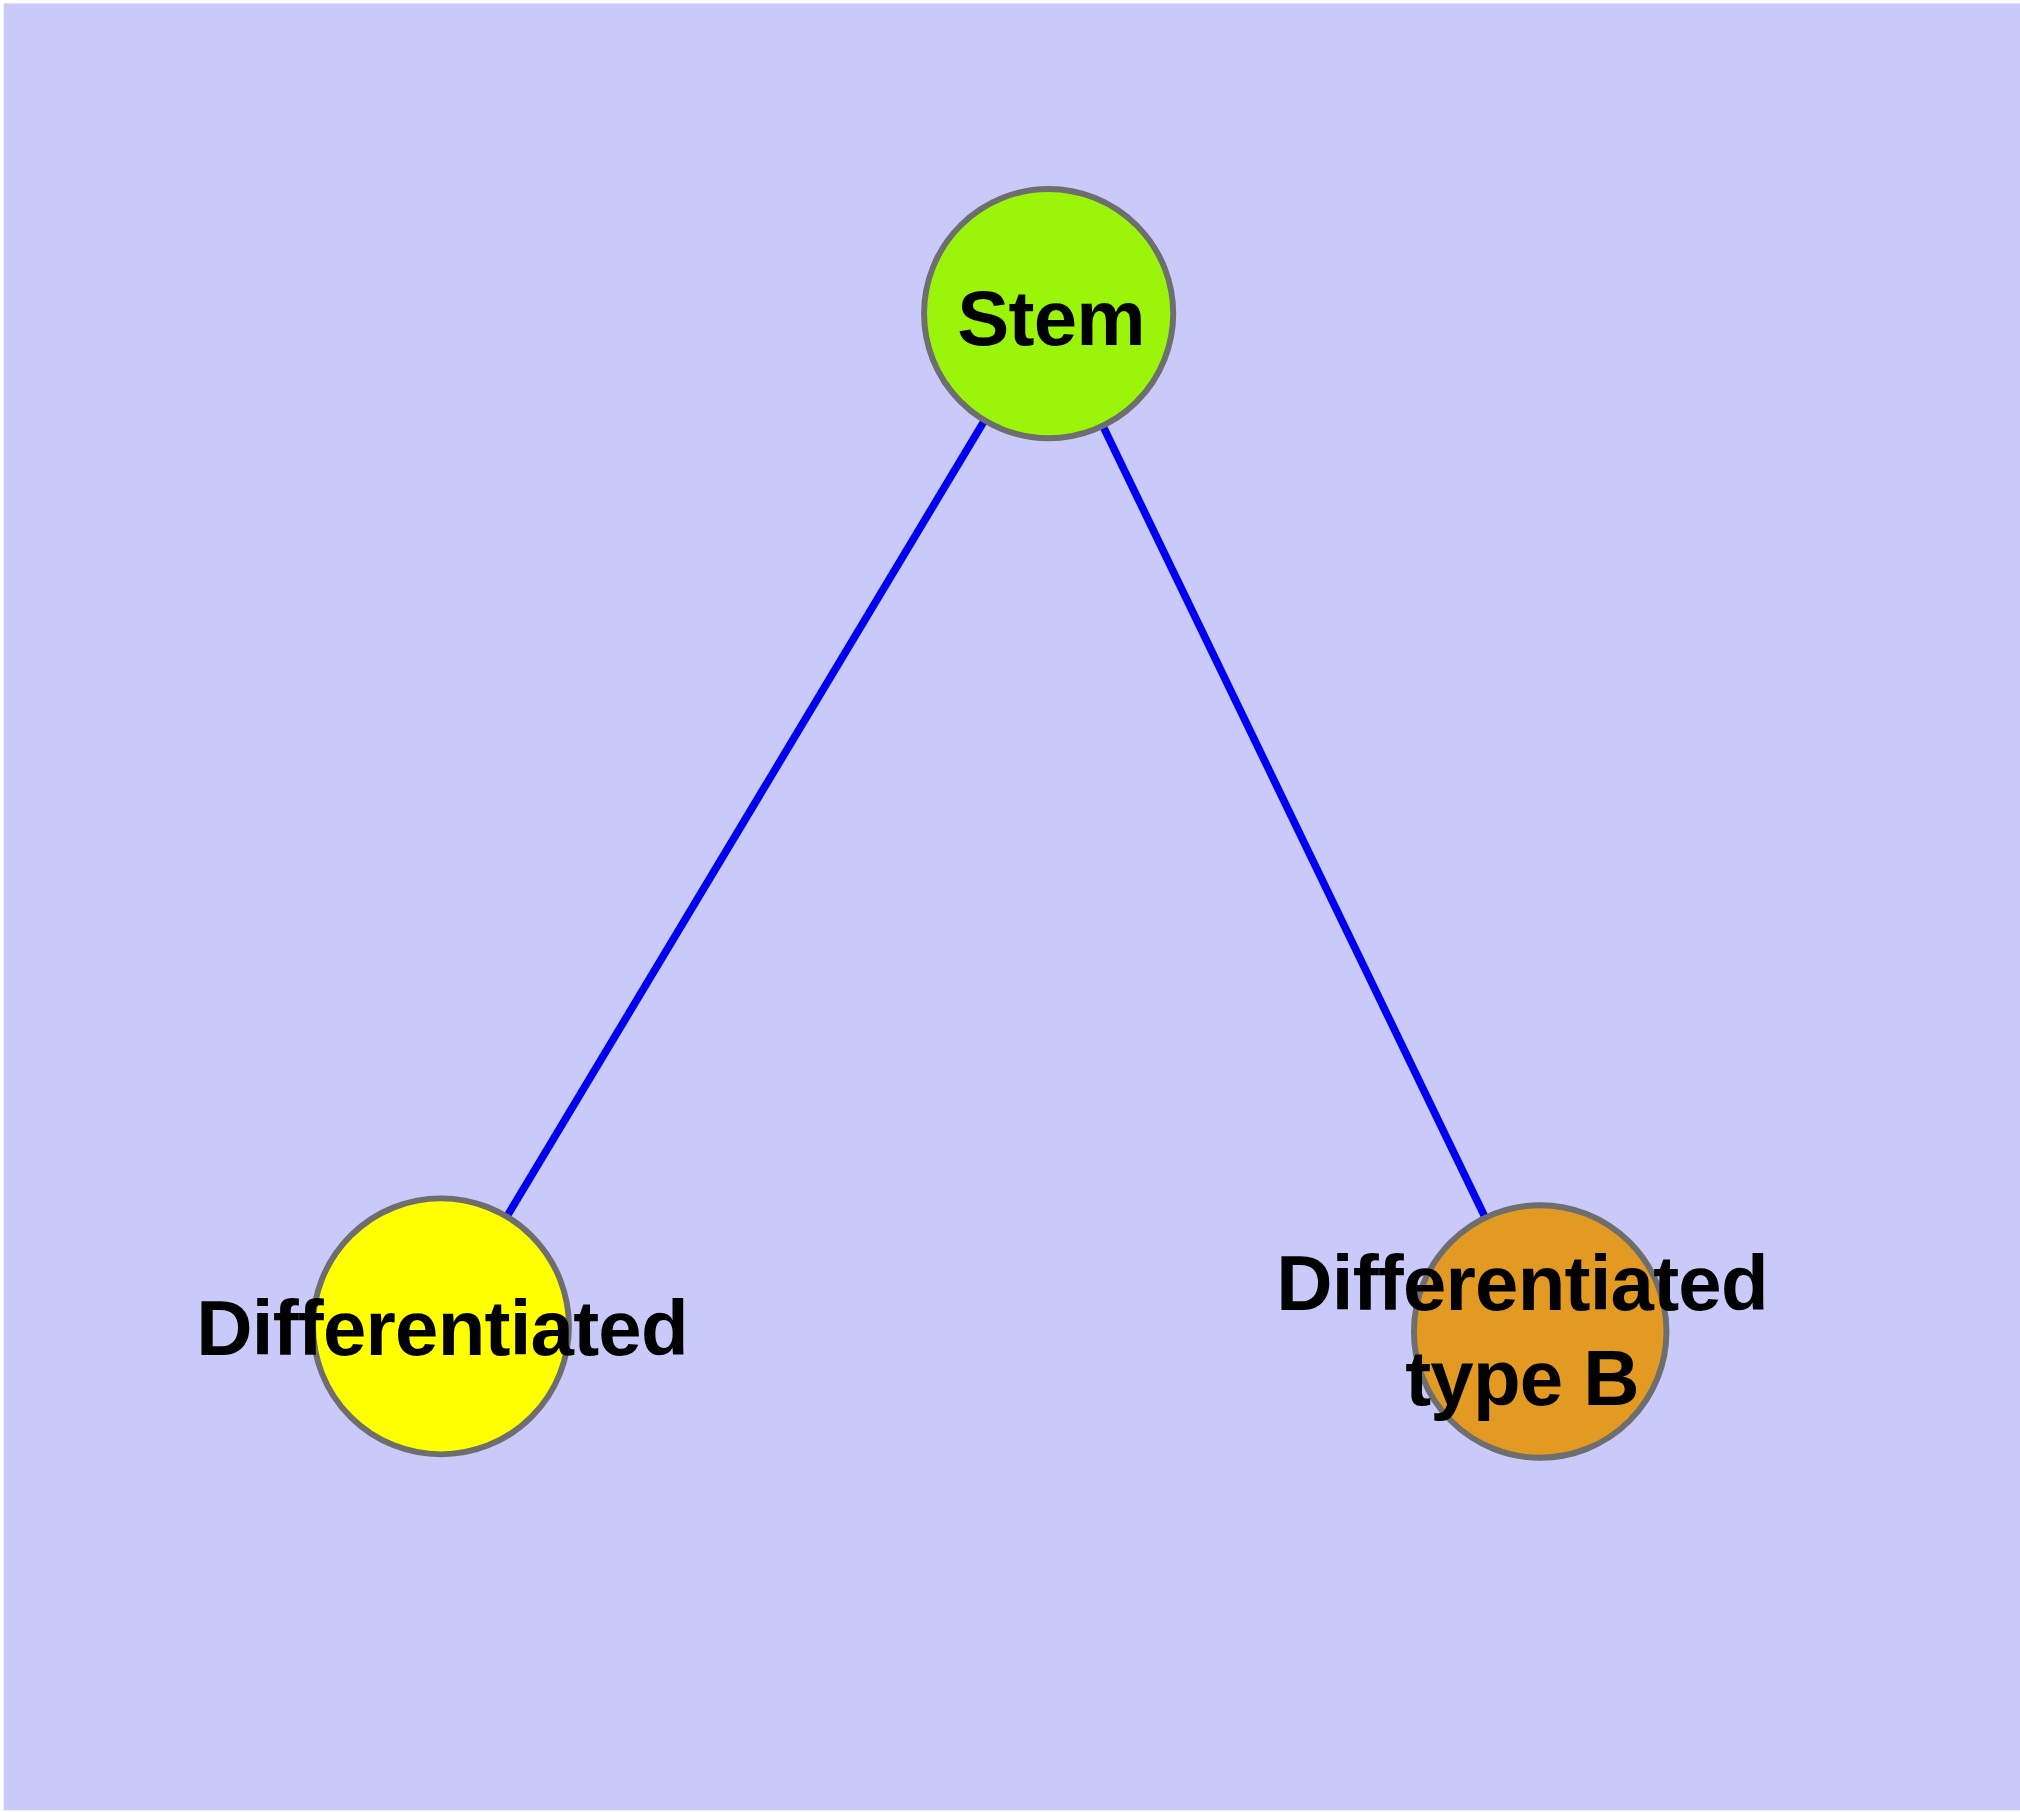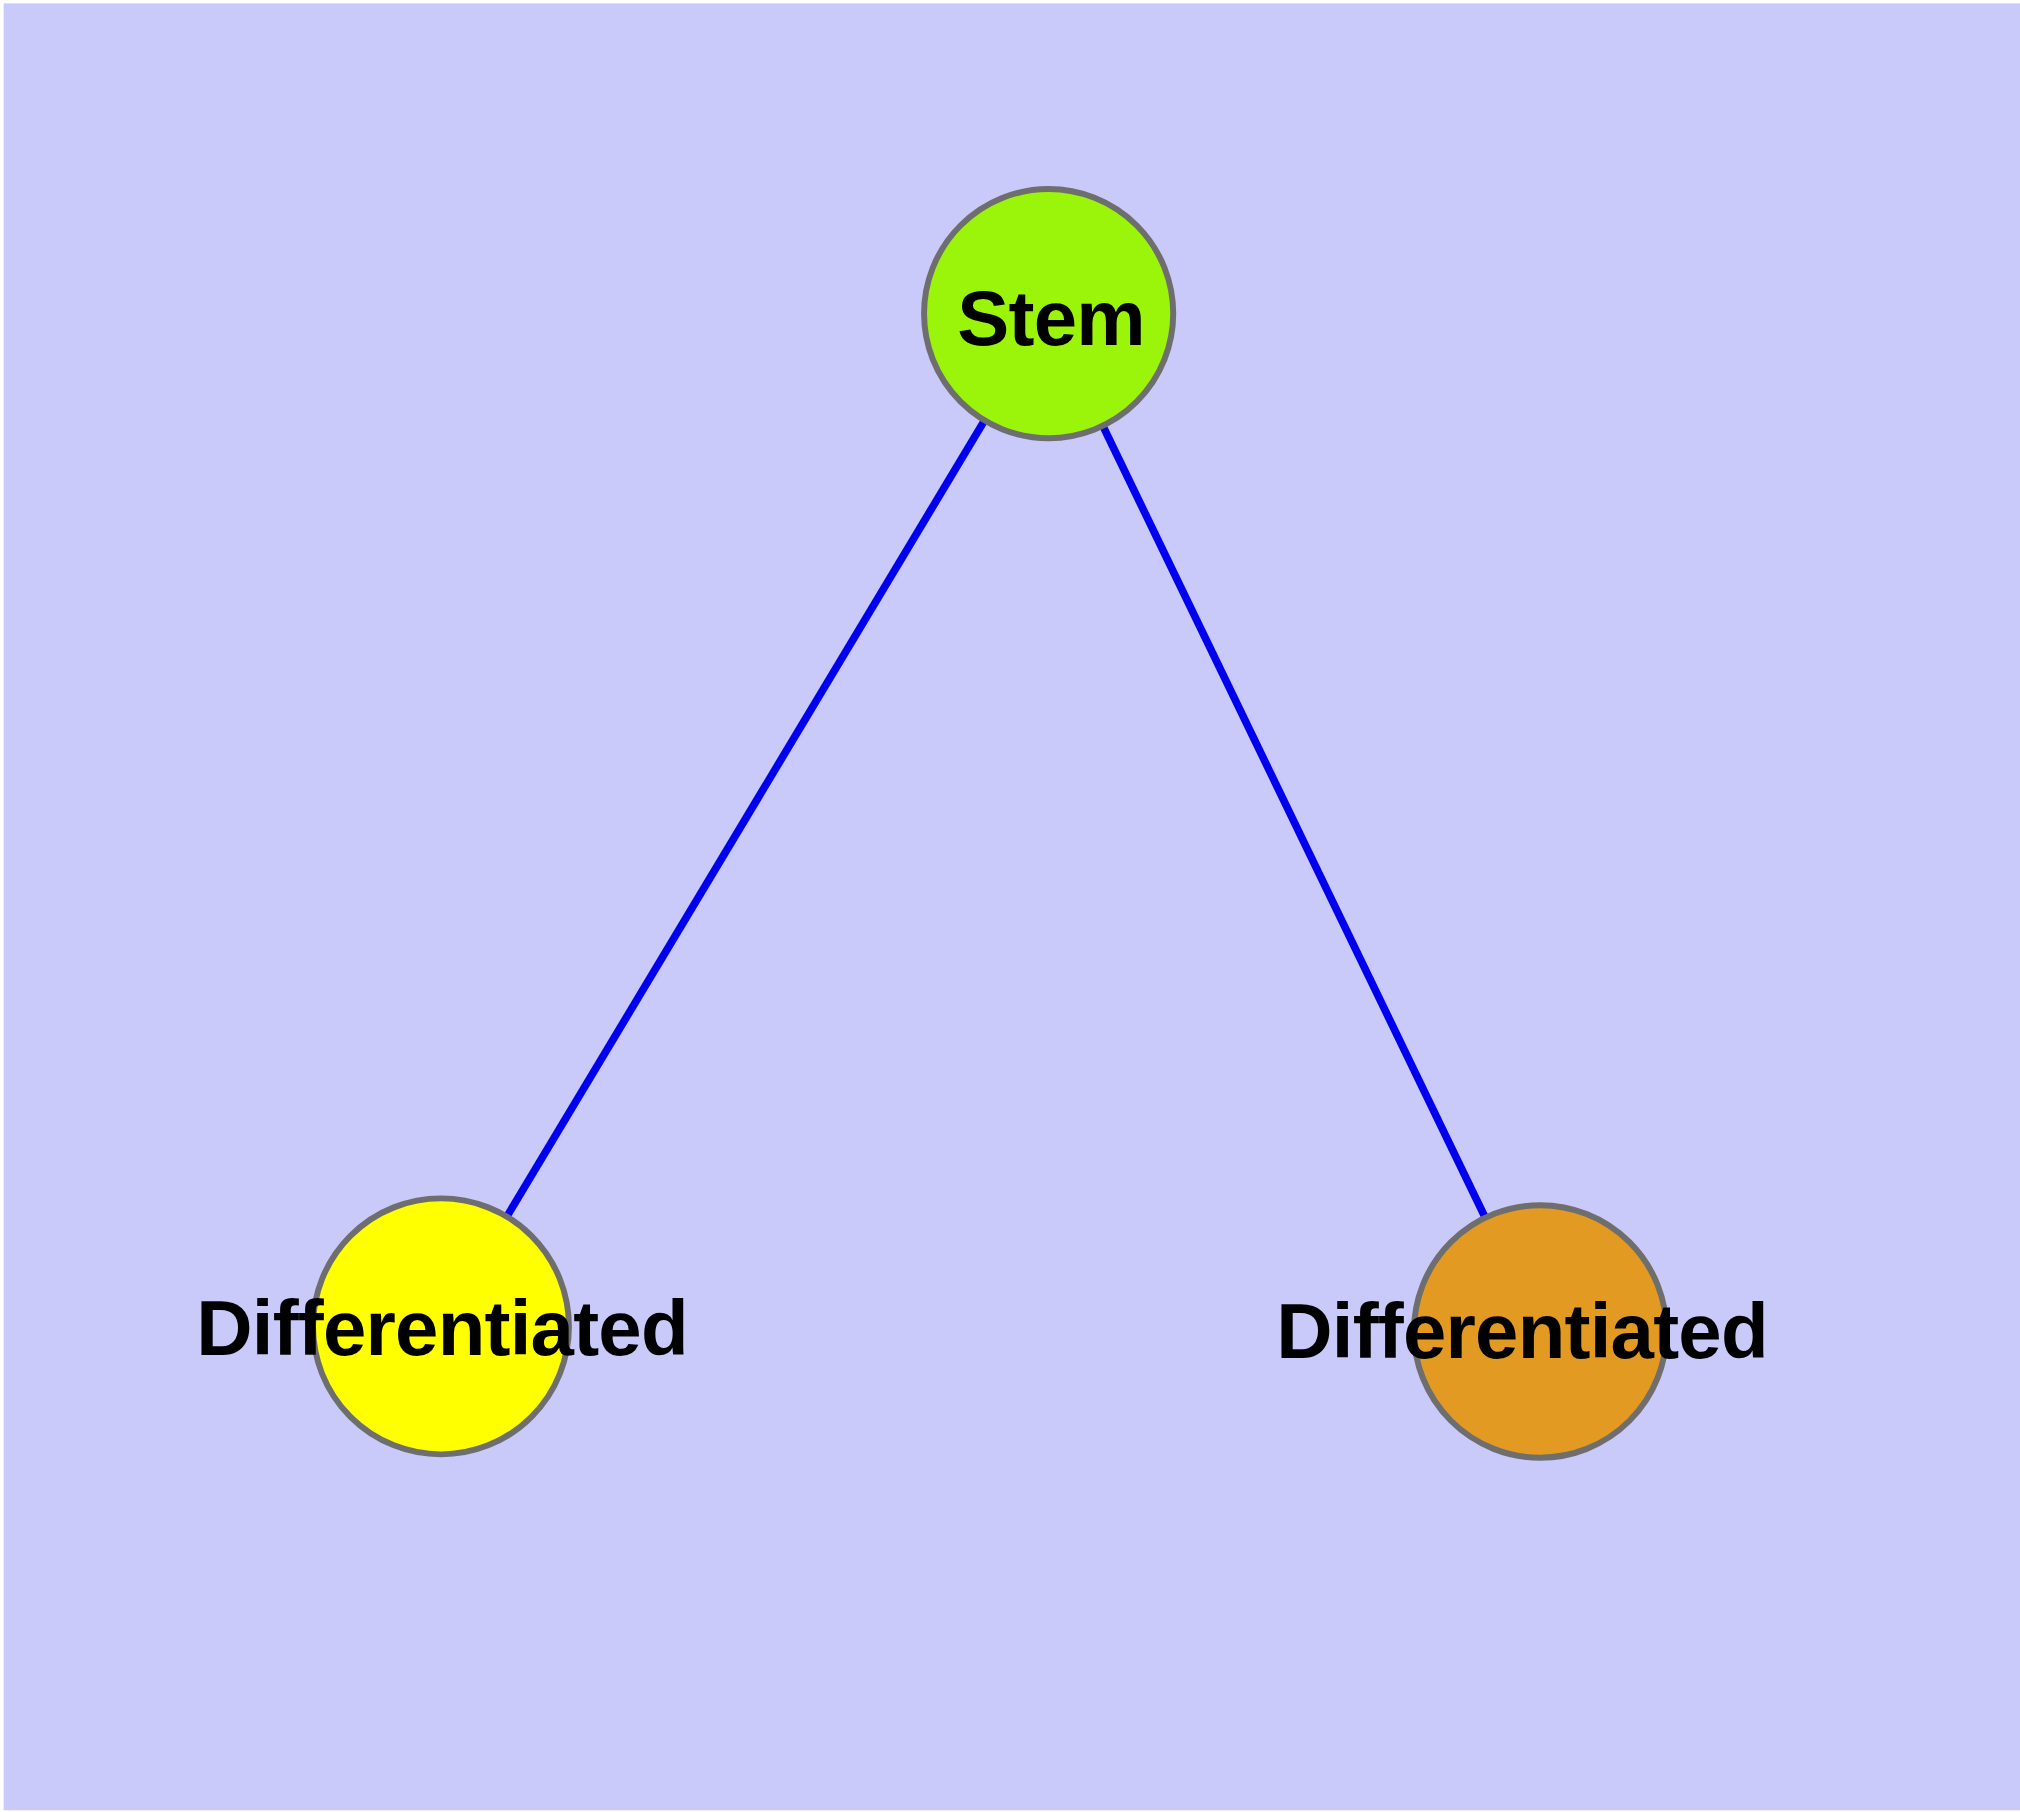--- a/index.html
+++ b/index.html
@@ -60,16 +60,17 @@
   <div class="node-label label-stem">
     <span>Stem</span>
   </div>
 
   <div class="node-label label-a">
     <span>Differentiated</span>
   </div>
 
   <div class="node-label label-b">
     <span>Differentiated</span>
+    <span>type B</span>
   </div>
 
 </div>
 
 
 </body></html>

